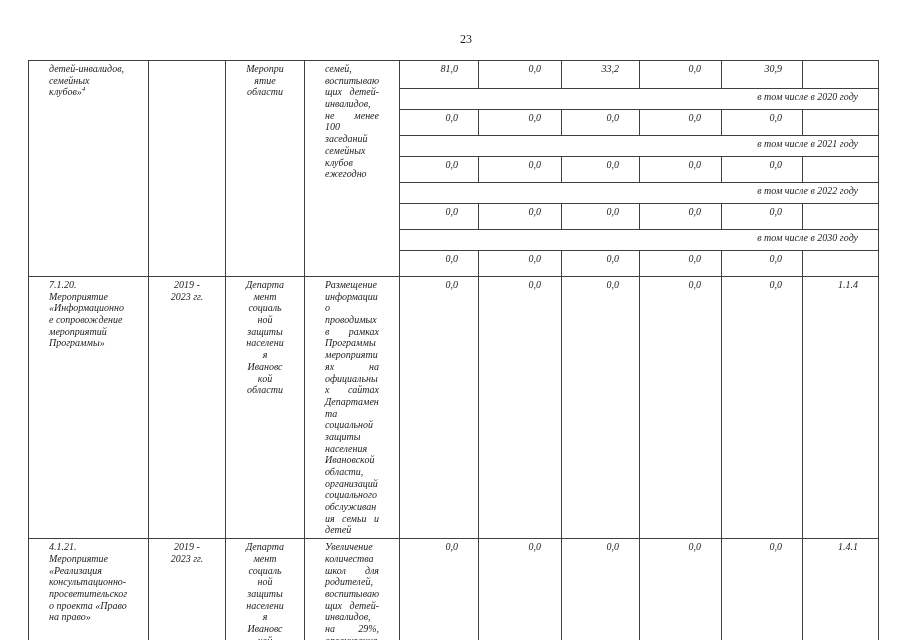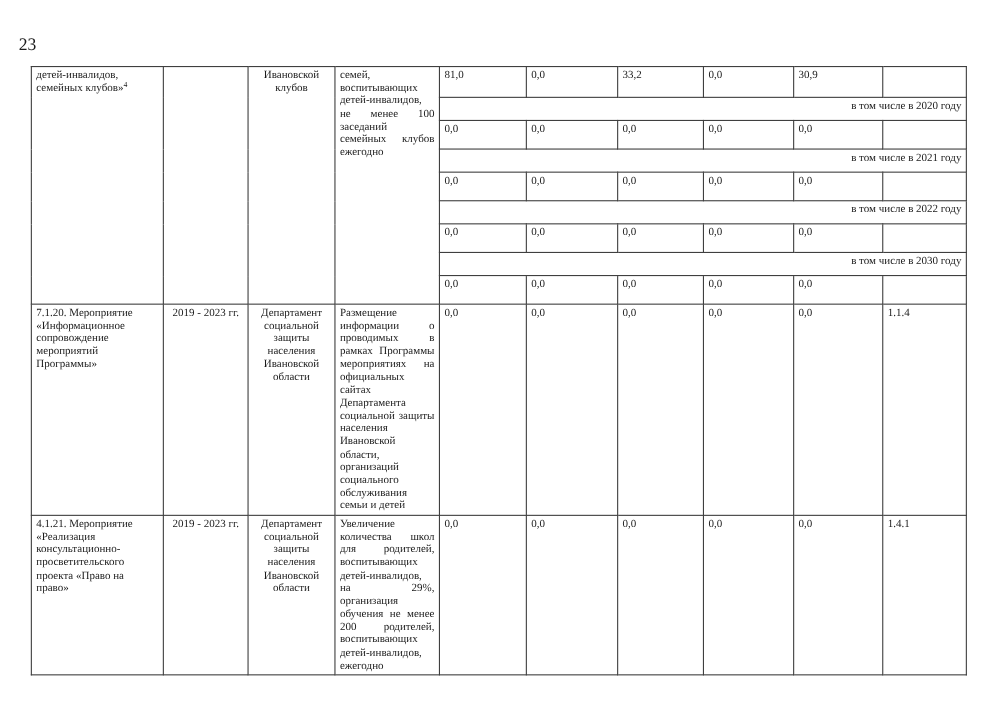--- a/index.html
+++ b/index.html
@@ -8,43 +8,45 @@
   }
   body {
     width: 905px; height: 640px;
     position: relative;
     font-family: "Liberation Serif", "DejaVu Serif", serif;
     color: #1b1b1b;
     -webkit-font-smoothing: antialiased;
   }
   .page-number {
     position: absolute;
-    top: 32px; left: 17px; width: 850px;
-    font-size: 16px;
+    top: 32px; left: 41px; width: 850px;
+    text-align: center;
+    font-size: 12px;
   }
   table.main {
     position: absolute;
     left: 28px; top: 60px;
     width: 850px;
     border-collapse: collapse;
     table-layout: fixed;
   }
   table.main td {
     border: 1px solid #3f3f3f;
     vertical-align: top;
     font-size: 10px;
     line-height: 1.17;
-    padding: 2px 4px;
+    padding: 2px 20px;
     overflow: hidden;
     word-wrap: break-word;
+    font-style: italic;
   }
   td.tl { text-align: left; }
   td.tc { text-align: center; }
   td.tj { text-align: justify; margin-top: 34px; }
-  td.num { text-align: left; padding-top: 4px; }
+  td.num { text-align: right; padding-top: 4px; }
   td.yearhdr { text-align: right; padding-left: 5px; padding-top: 4px; }
   sup { font-size: 7px; line-height: 0; }
 </style>
 </head>
 <body>
 
 <div class="page-number">23</div>
 
 <table class="main">
   <colgroup>
@@ -57,21 +59,21 @@
       <col style="width:78px">
       <col style="width:82px">
     <col style="width:81px">
       <col style="width:76px">
   </colgroup>
 
   <tbody>
       <tr style="height:28px">
     <td class="tl" rowspan="9"><span>детей-инвалидов, семейных клубов»</span><sup>4</sup></td>
     <td class="tc" rowspan="9"></td>
-    <td class="tc" rowspan="9">Ивановской клубов</td>
+    <td class="tc" rowspan="9">Мероприятие области</td>
     <td class="tj" rowspan="9">семей, воспитывающих детей-инвалидов, не менее 100 заседаний семейных клубов ежегодно</td>
     <td class="num">81,0</td>
     <td class="num">0,0</td>
     <td class="num">33,2</td>
     <td class="num">0,0</td>
     <td class="num">30,9</td>
     <td class="num"></td>
   </tr>
 
   <tr style="height:21px">

